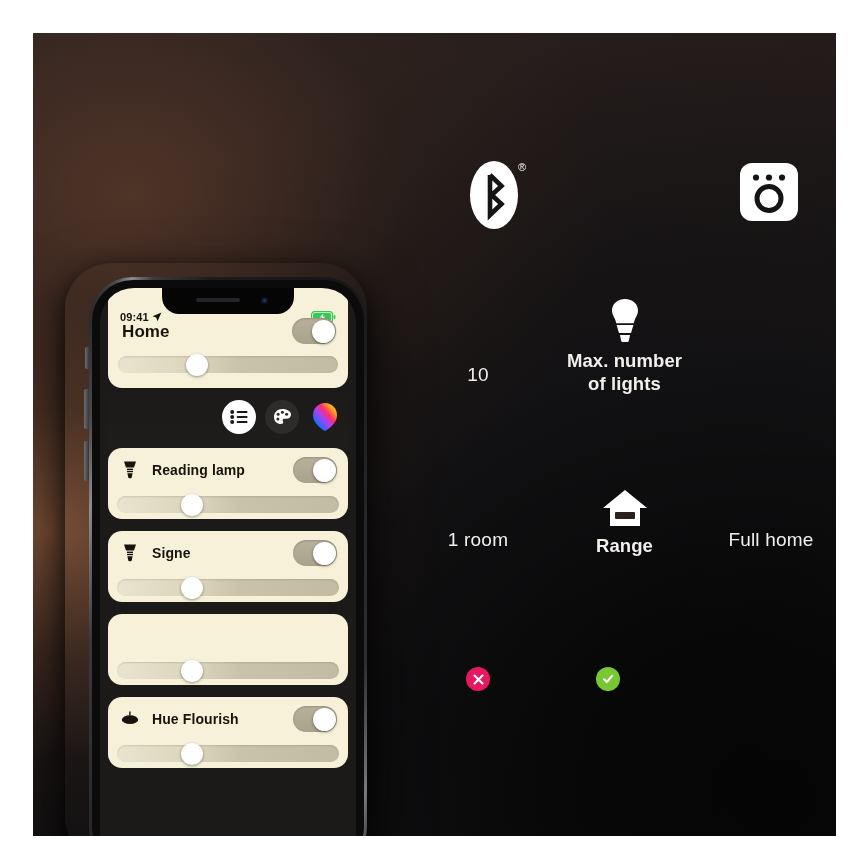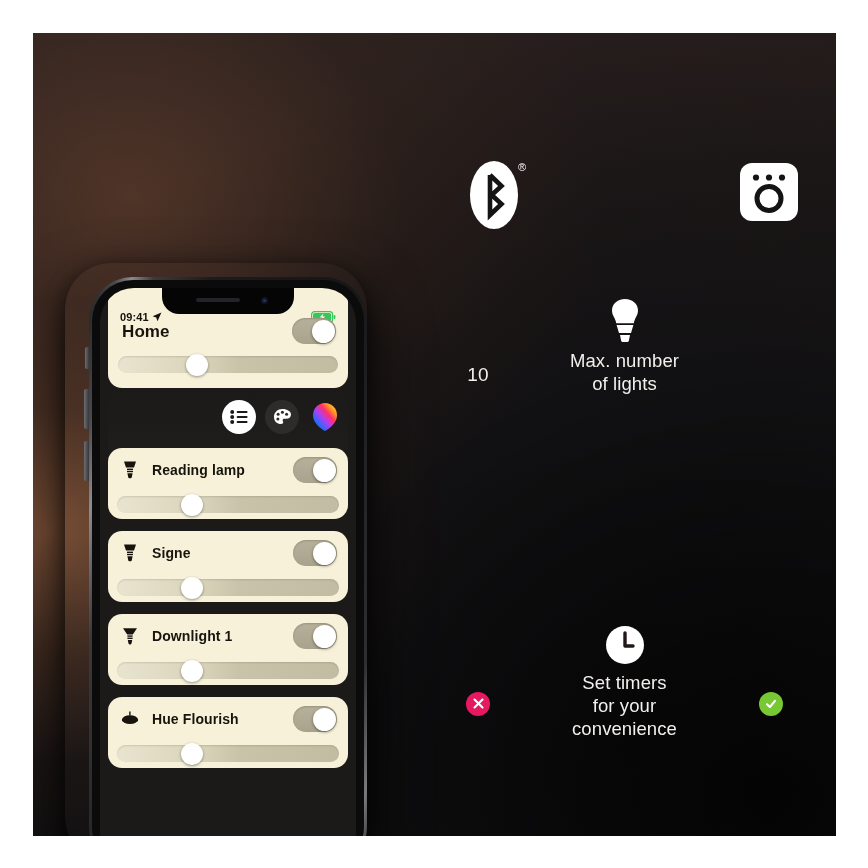--- a/index.html
+++ b/index.html
@@ -25,21 +25,21 @@
   .cmp-row{position:absolute; left:0; width:423px; display:flex; align-items:center;}
   .cmp-col{display:flex; flex-direction:column; align-items:center;}
   .cmp-left{width:130px;}
   .cmp-mid{width:163px;}
   .cmp-right{width:130px;}
   .cmp-val{
     color:#f2efec; font-size:19px; font-weight:400; letter-spacing:.2px;
     text-align:center; white-space:nowrap;
   }
   .cmp-cap{
-    color:#f2efec; font-size:18.5px; line-height:23px; font-weight:400;
+    color:#f2efec; font-size:18.5px; line-height:23px; font-weight:700;
     text-align:center; letter-spacing:.1px;
   }
   .cmp-ico{margin-bottom:6px; display:flex; align-items:center; justify-content:center;}
 
   .badge{width:24px;height:24px;border-radius:50%;display:flex;align-items:center;justify-content:center;}
   .badge svg{display:block;}
 
   
   .logo-bt{position:absolute; left:437px; top:128px; width:48px; height:68px; z-index:4;}
   .logo-bt .oval{
@@ -192,39 +192,45 @@
             <path d="M17 2c7.8 0 13 5.2 13 11.6 0 4.3-2.2 6.6-3.3 9.3-.5 1.2-.8 2.3-.9 3.3H8.2c-.1-1-.4-2.1-.9-3.3C6.2 20.2 4 17.9 4 13.6 4 7.2 9.2 2 17 2z" fill="#ffffff"></path>
             <path d="M8.6 28h16.8l-2.4 8H11z" fill="#ffffff"></path>
             <path d="M12 38h10l-1.1 5.4c-.2 1-1 1.6-2 1.6h-3.8c-1 0-1.8-.6-2-1.6z" fill="#ffffff"></path>
           </svg>
         </div>
         <span class="cmp-cap">Max. number</span>
         <span class="cmp-cap">of lights</span>
       </div>
     </div>
 
+    <div class="cmp-row" style="top:455px;">
+      <div class="cmp-col cmp-left" style="padding-top:34px;">
+        <span class="cmp-val">1 room</span>
+      </div>
+      <div class="cmp-col cmp-mid">
+        <div class="cmp-ico">
+          <svg width="46" height="40" viewBox="0 0 46 40">
+            <path d="M23 2 L45 20 H38 V38 H8 V20 H1 Z" fill="#ffffff"></path>
+            <rect x="13" y="24" width="20" height="7" rx="1" fill="#2a211f"></rect>
+          </svg>
+        </div>
+        <span class="cmp-cap">Range</span>
+      </div>
+      <div class="cmp-col cmp-right" style="padding-top:34px;">
+        <span class="cmp-val">Full home</span>
+      </div>
+    </div>
 
     <div class="cmp-row" style="top:592px;">
       <div class="cmp-col cmp-left" style="padding-top:42px;">
         <span class="badge" style="background:#e6185f;">
           <svg width="13" height="13" viewBox="0 0 13 13">
             <path d="M2.5 2.5 L10.5 10.5 M10.5 2.5 L2.5 10.5" stroke="#fff" stroke-width="2.1" stroke-linecap="round"></path>
           </svg>
         </span>
-      </div>
-      <div class="cmp-col cmp-mid">
-        <div class="cmp-ico">
-          <svg width="40" height="40" viewBox="0 0 40 40">
-            <circle cx="20" cy="20" r="19" fill="#ffffff"></circle>
-            <path d="M20 8 V21 H28" fill="none" stroke="#201917" stroke-width="3.4" stroke-linecap="round" stroke-linejoin="round"></path>
-          </svg>
-        </div>
-        <span class="cmp-cap">Set timers</span>
-        <span class="cmp-cap">for your</span>
-        <span class="cmp-cap">convenience</span>
       </div>
       <div class="cmp-col cmp-right" style="padding-top:42px;">
         <span class="badge" style="background:#77c832;">
           <svg width="14" height="14" viewBox="0 0 14 14">
             <path d="M3 7.3 L5.9 10 L11 3.8" fill="none" stroke="#fff" stroke-width="2.1" stroke-linecap="round" stroke-linejoin="round"></path>
           </svg>
         </span>
       </div>
     </div>
   </div>
@@ -357,36 +363,20 @@
                 </span>
               </div>
               <div class="card-slider">
                 <div class="slider">
                   <div class="sknob" style="left:29%;"></div>
                 </div>
               </div>
             </div>
 
             <div class="card">
-              <div class="card-top">
-                <span class="card-ico">
-                  <svg width="16" height="20" viewBox="0 0 16 20">
-                    <path d="M1 2.2h14l-4.2 6.4H5.2z" fill="#17140d"></path>
-                    <rect x="5.4" y="9.4" width="5.2" height="1.4" fill="#17140d"></rect>
-                    <rect x="5.4" y="11.6" width="5.2" height="1.4" fill="#17140d"></rect>
-                    <path d="M5.8 14h4.4l-.7 3.6c-.1.5-.5.8-1 .8H7.5c-.5 0-.9-.3-1-.8z" fill="#17140d"></path>
-                  </svg>
-                </span>
-                <span class="card-label">Downlight 1</span>
-                <span class="card-tog">
-                  <span class="toggle" style="display:block;">
-                    <span class="knob"></span>
-                  </span>
-                </span>
-              </div>
               <div class="card-slider">
                 <div class="slider">
                   <div class="sknob" style="left:29%;"></div>
                 </div>
               </div>
             </div>
 
 
             <div class="card">
               <div class="card-top">

